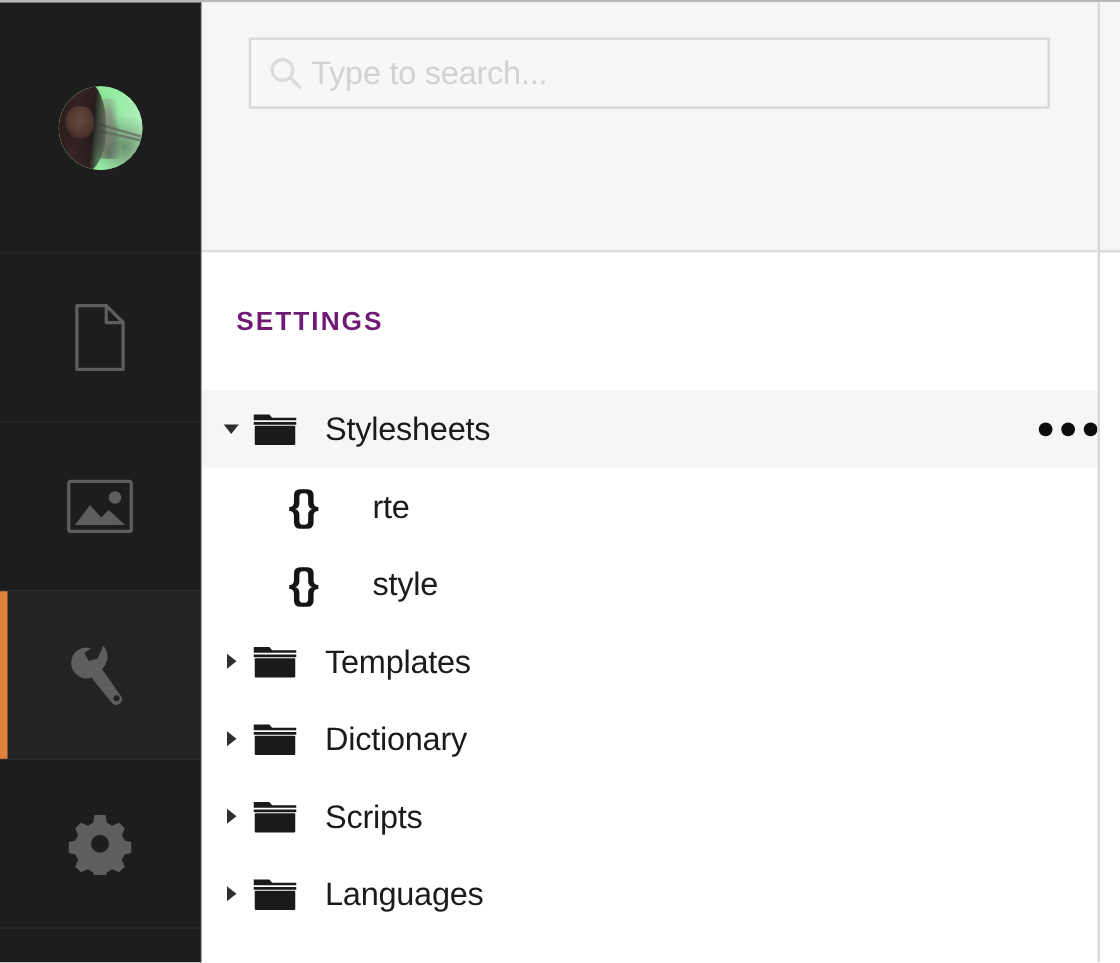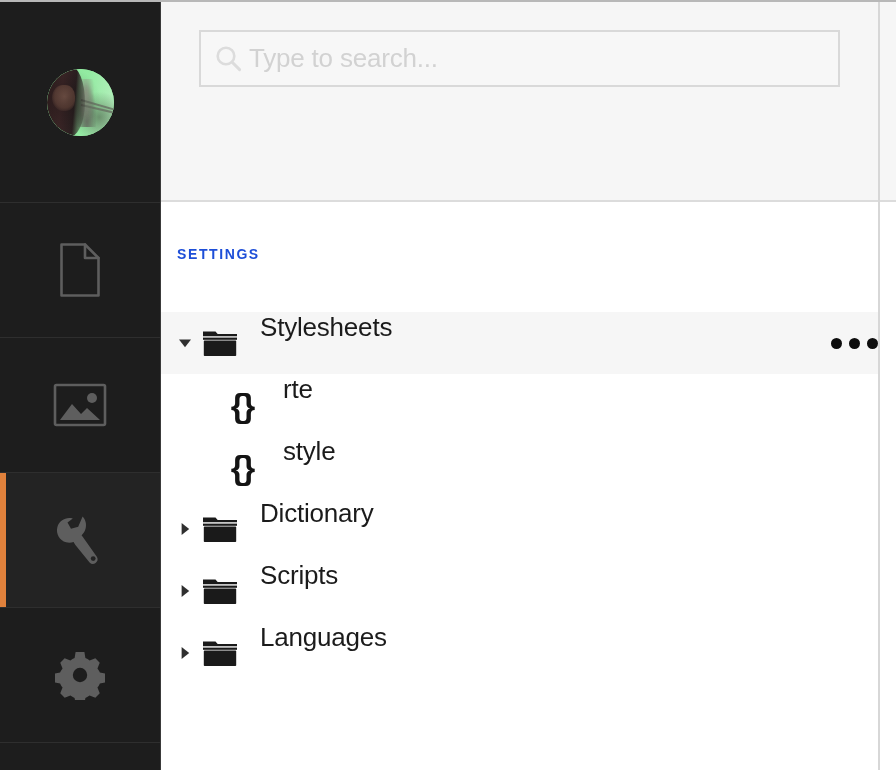--- a/index.html
+++ b/index.html
@@ -180,32 +180,33 @@
   .search-input::placeholder { color: #d2d2d2; opacity: 1; }
 
   .panel-body {
     flex: 1 1 auto;
     position: relative;
     overflow: hidden;
     background: #ffffff;
   }
 
   .section-title {
-    font-size: 14px;
+    font-size: 21px;
     font-weight: bold;
     letter-spacing: 1.6px;
-    color: #1d4ed8;
-    padding: 44px 0 0 16px;
+    color: #701a75;
+    padding: 44px 0 0 28px;
     height: 110px;
   }
 
   .tree { width: 100%; }
 
   .tree-row {
     display: flex;
+    align-items: center;
     height: 62px;
     position: relative;
     cursor: pointer;
     padding-right: 14px;
   }
   .tree-row.selected { background: #f6f6f6; }
 
   .caret {
     width: 26px;
     flex: 0 0 26px;
@@ -237,21 +238,21 @@
 
   .node-label {
     font-size: 26px;
     color: #1b1b1b;
     margin-left: 18px;
     white-space: nowrap;
     letter-spacing: -0.2px;
   }
 
   .tree-row.child { padding-left: 59px; }
-  .tree-row.child .node-label { margin-left: 19px; }
+  .tree-row.child .node-label { margin-left: 34px; }
 
   .row-actions {
     margin-left: auto;
     display: flex;
     align-items: center;
     gap: 7px;
     padding-right: 4px;
     cursor: pointer;
   }
   .row-actions .dot {
@@ -381,67 +382,82 @@
         <div class="tree-row child">
           <span class="node-icon brace">{}</span>
           <span class="node-label">rte</span>
         </div>
 
         <div class="tree-row child">
           <span class="node-icon brace">{}</span>
           <span class="node-label">style</span>
         </div>
 
-
-
         <div class="tree-row">
           <span class="caret">
             <svg width="16" height="16" viewBox="0 0 16 16">
                 <path d="M4.6 2 L12.2 8 L4.6 14 Z" fill="#2f2f2f"></path>
               </svg>
           </span>
           <span class="node-icon">
             <svg width="36" height="30" viewBox="0 0 36 30">
               <path d="M1 3.5 h12.5 l2.2 2.6 H35 v2.1 H1 Z" fill="#1a1a1a"></path>
               <rect x="1" y="9.6" width="34" height="2.2" fill="#1a1a1a"></rect>
               <rect x="1.8" y="12.6" width="32.4" height="15.4" rx="0.8" fill="#1a1a1a"></rect>
             </svg>
           </span>
-          <span class="node-label">Dictionary</span>
-        </div>
+          <span class="node-label">Templates</span>
+        </div>
+
 
         <div class="tree-row">
           <span class="caret">
             <svg width="16" height="16" viewBox="0 0 16 16">
                 <path d="M4.6 2 L12.2 8 L4.6 14 Z" fill="#2f2f2f"></path>
               </svg>
           </span>
           <span class="node-icon">
             <svg width="36" height="30" viewBox="0 0 36 30">
               <path d="M1 3.5 h12.5 l2.2 2.6 H35 v2.1 H1 Z" fill="#1a1a1a"></path>
               <rect x="1" y="9.6" width="34" height="2.2" fill="#1a1a1a"></rect>
               <rect x="1.8" y="12.6" width="32.4" height="15.4" rx="0.8" fill="#1a1a1a"></rect>
             </svg>
           </span>
-          <span class="node-label">Scripts</span>
+          <span class="node-label">Dictionary</span>
         </div>
 
         <div class="tree-row">
           <span class="caret">
             <svg width="16" height="16" viewBox="0 0 16 16">
                 <path d="M4.6 2 L12.2 8 L4.6 14 Z" fill="#2f2f2f"></path>
               </svg>
           </span>
           <span class="node-icon">
             <svg width="36" height="30" viewBox="0 0 36 30">
               <path d="M1 3.5 h12.5 l2.2 2.6 H35 v2.1 H1 Z" fill="#1a1a1a"></path>
               <rect x="1" y="9.6" width="34" height="2.2" fill="#1a1a1a"></rect>
               <rect x="1.8" y="12.6" width="32.4" height="15.4" rx="0.8" fill="#1a1a1a"></rect>
             </svg>
           </span>
+          <span class="node-label">Scripts</span>
+        </div>
+
+        <div class="tree-row">
+          <span class="caret">
+            <svg width="16" height="16" viewBox="0 0 16 16">
+                <path d="M4.6 2 L12.2 8 L4.6 14 Z" fill="#2f2f2f"></path>
+              </svg>
+          </span>
+          <span class="node-icon">
+            <svg width="36" height="30" viewBox="0 0 36 30">
+              <path d="M1 3.5 h12.5 l2.2 2.6 H35 v2.1 H1 Z" fill="#1a1a1a"></path>
+              <rect x="1" y="9.6" width="34" height="2.2" fill="#1a1a1a"></rect>
+              <rect x="1.8" y="12.6" width="32.4" height="15.4" rx="0.8" fill="#1a1a1a"></rect>
+            </svg>
+          </span>
           <span class="node-label">Languages</span>
         </div>
 
       </div>
     </div>
 
     <div class="right-gutter">
       <div class="gutter-top"></div>
     </div>
 

